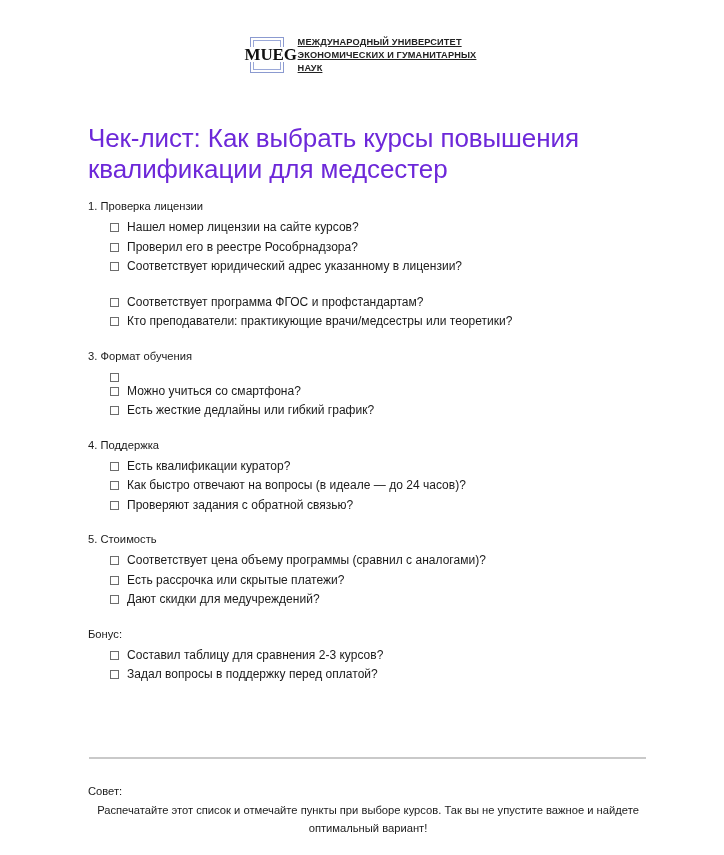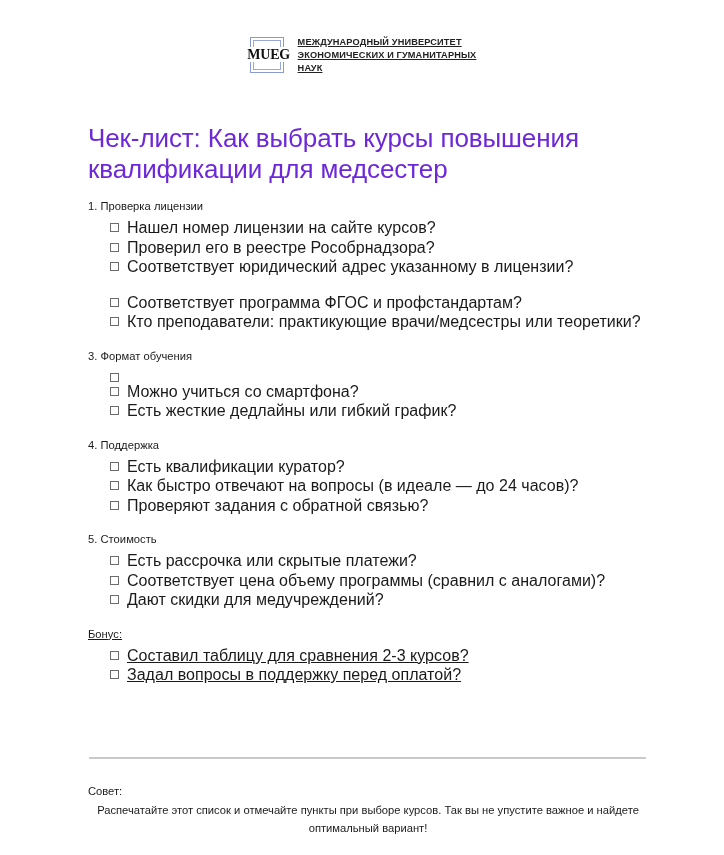--- a/index.html
+++ b/index.html
@@ -55,21 +55,21 @@
     box-sizing: border-box;
   }
   .logo-word {
     position: absolute;
     left: -3px;
     top: 13px;
     width: 48px;
     text-align: center;
     font-family: "Liberation Serif", serif;
     font-weight: bold;
-    font-size: 14px;
+    font-size: 17px;
     letter-spacing: -0.2px;
     line-height: 15px;
     color: #111111;
     background: #ffffff;
     z-index: 2;
   }
   .logo-text {
     margin-left: 10px;
     padding-top: 2px;
     font-size: 9.2px;
@@ -97,21 +97,21 @@
   
   .checklist {
     position: absolute;
     left: 88px;
     top: 198px;
     width: 580px;
   }
   .section {
     margin-bottom: 16px;
   }
-  .section:last-child { margin-bottom: 0; text-decoration: underline; }
+  .section:last-child { margin-bottom: 0; }
   .section-title {
     font-size: 11.2px;
     line-height: 17px;
     color: #1a1a1a;
     margin-bottom: 3px;
     letter-spacing: 0.02px;
   }
   .item {
     display: flex;
     align-items: flex-start;
@@ -122,21 +122,21 @@
     flex: 0 0 auto;
     width: 9px;
     height: 9px;
     border: 1px solid #6d6d6d;
     box-sizing: border-box;
     margin-top: 5px;
     margin-right: 8px;
     background: #ffffff;
   }
   .item-label {
-    font-size: 16px;
+    font-size: 12px;
     line-height: 19.5px;
     color: #1a1a1a;
     letter-spacing: 0.02px;
   }
 
   
   .divider {
     position: absolute;
     left: 89px;
     top: 757px;
@@ -230,25 +230,25 @@
       </div>
       <div class="item">
         <span class="checkbox"></span>
         <span class="item-label">Проверяют задания с обратной связью?</span>
       </div>
     </div>
     <div class="section">
       <div class="section-title">5. Стоимость</div>
       <div class="item">
         <span class="checkbox"></span>
+        <span class="item-label">Соответствует цена объему программы (сравнил с аналогами)?</span>
+      </div>
+      <div class="item">
+        <span class="checkbox"></span>
         <span class="item-label">Есть рассрочка или скрытые платежи?</span>
-      </div>
-      <div class="item">
-        <span class="checkbox"></span>
-        <span class="item-label">Соответствует цена объему программы (сравнил с аналогами)?</span>
       </div>
       <div class="item">
         <span class="checkbox"></span>
         <span class="item-label">Дают скидки для медучреждений?</span>
       </div>
     </div>
     <div class="section">
       <div class="section-title">Бонус:</div>
       <div class="item">
         <span class="checkbox"></span>

